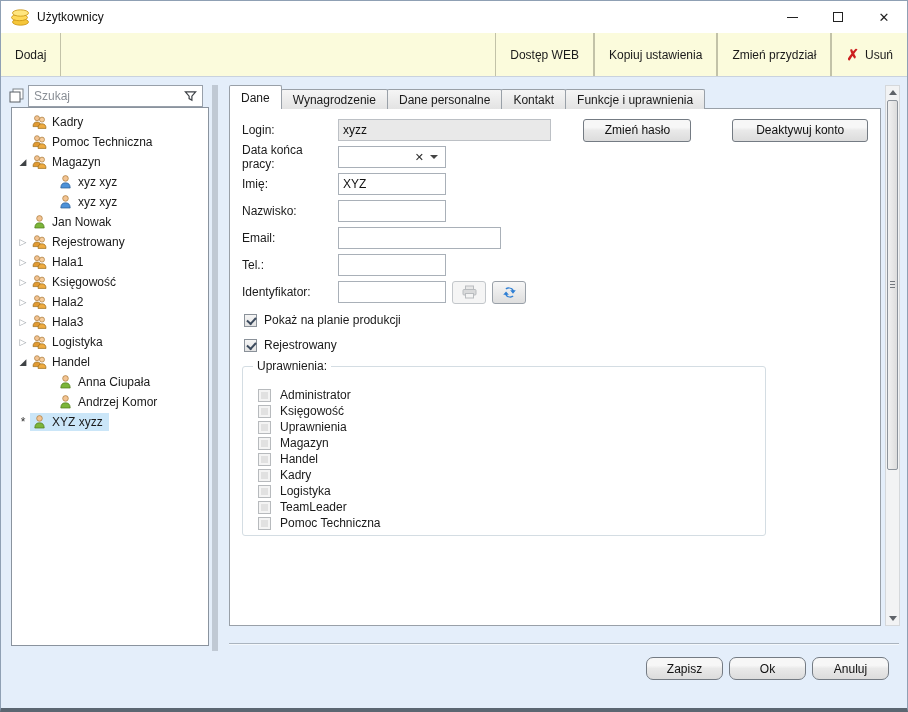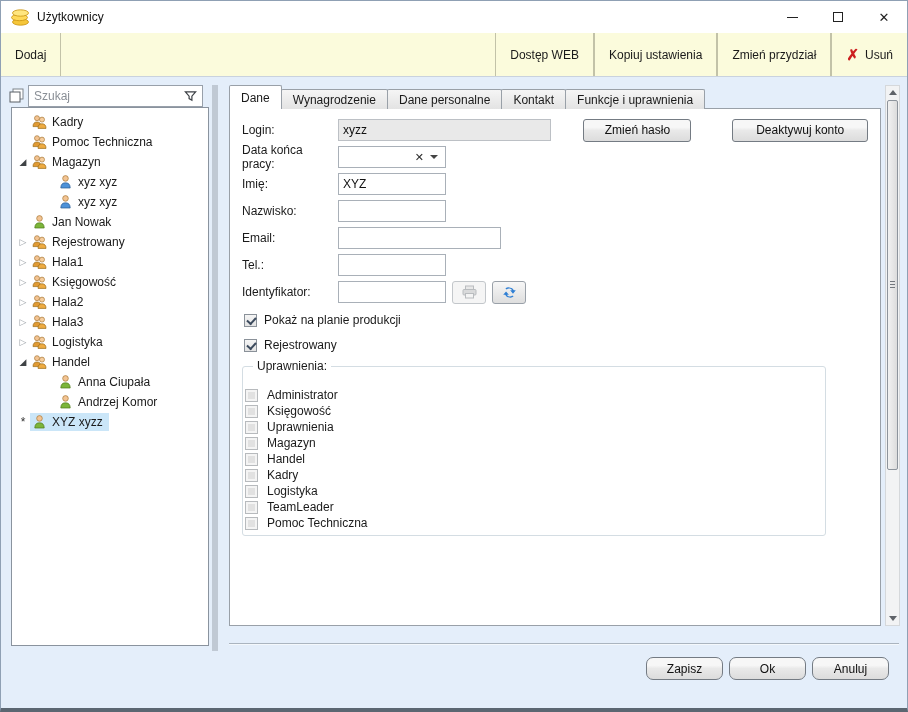--- a/index.html
+++ b/index.html
@@ -77,22 +77,22 @@
     background:linear-gradient(#f7f7f7,#dedede); display:flex; align-items:center; justify-content:center; margin-left:6px; }
   .icon-btn.disabled { border-color:#c3c7cb; background:#f5f5f5; }
   .cb { width:13px; height:13px; border:1px solid #8a9199; background:linear-gradient(#f5f5f5,#e3e3e3);
     position:relative; flex:0 0 auto; }
   .cb.checked::after { content:""; position:absolute; left:2px; top:2px; width:7px; height:4px;
     border-left:2px solid #3d4b5e; border-bottom:2px solid #3d4b5e; transform:rotate(-48deg); }
   .cb.dim { border-color:#b7babd; background:#f4f4f4; }
   .cb.dim::before { content:""; position:absolute; left:2px; top:2px; right:2px; bottom:2px; background:#e1e1e1; }
   .cbrow { display:flex; align-items:center; margin:10px 0 0 2px; }
   .cbrow .cb { margin-right:7px; }
-  .groupbox { margin-top:14px; width:584px; height:170px; border:1px solid #d4dde3; border-radius:3px;
-    position:relative; padding:20px 0 0 2px; }
+  .groupbox { margin-top:14px; width:524px; height:170px; border:1px solid #d4dde3; border-radius:3px;
+    position:relative; padding:20px 0 0 15px; }
   .groupbox-label { position:absolute; left:10px; top:-8px; background:#fff; padding:0 4px; }
   .permrow { display:flex; align-items:center; height:16px; }
   .permrow .cb { margin-right:9px; }
   
   .vscroll { position:absolute; left:884px; top:84px; width:15px; height:541px; background:#f2f3f4;
     border:1px solid #d5d8db; display:flex; flex-direction:column; }
   .sb-arrow { height:13px; display:flex; align-items:center; justify-content:center; flex:0 0 auto; }
   .sb-up { width:0;height:0;border-left:4px solid transparent;border-right:4px solid transparent;border-bottom:5px solid #5f6369; }
   .sb-down { width:0;height:0;border-left:4px solid transparent;border-right:4px solid transparent;border-top:5px solid #5f6369; }
   .sb-track { flex:1; position:relative; }

